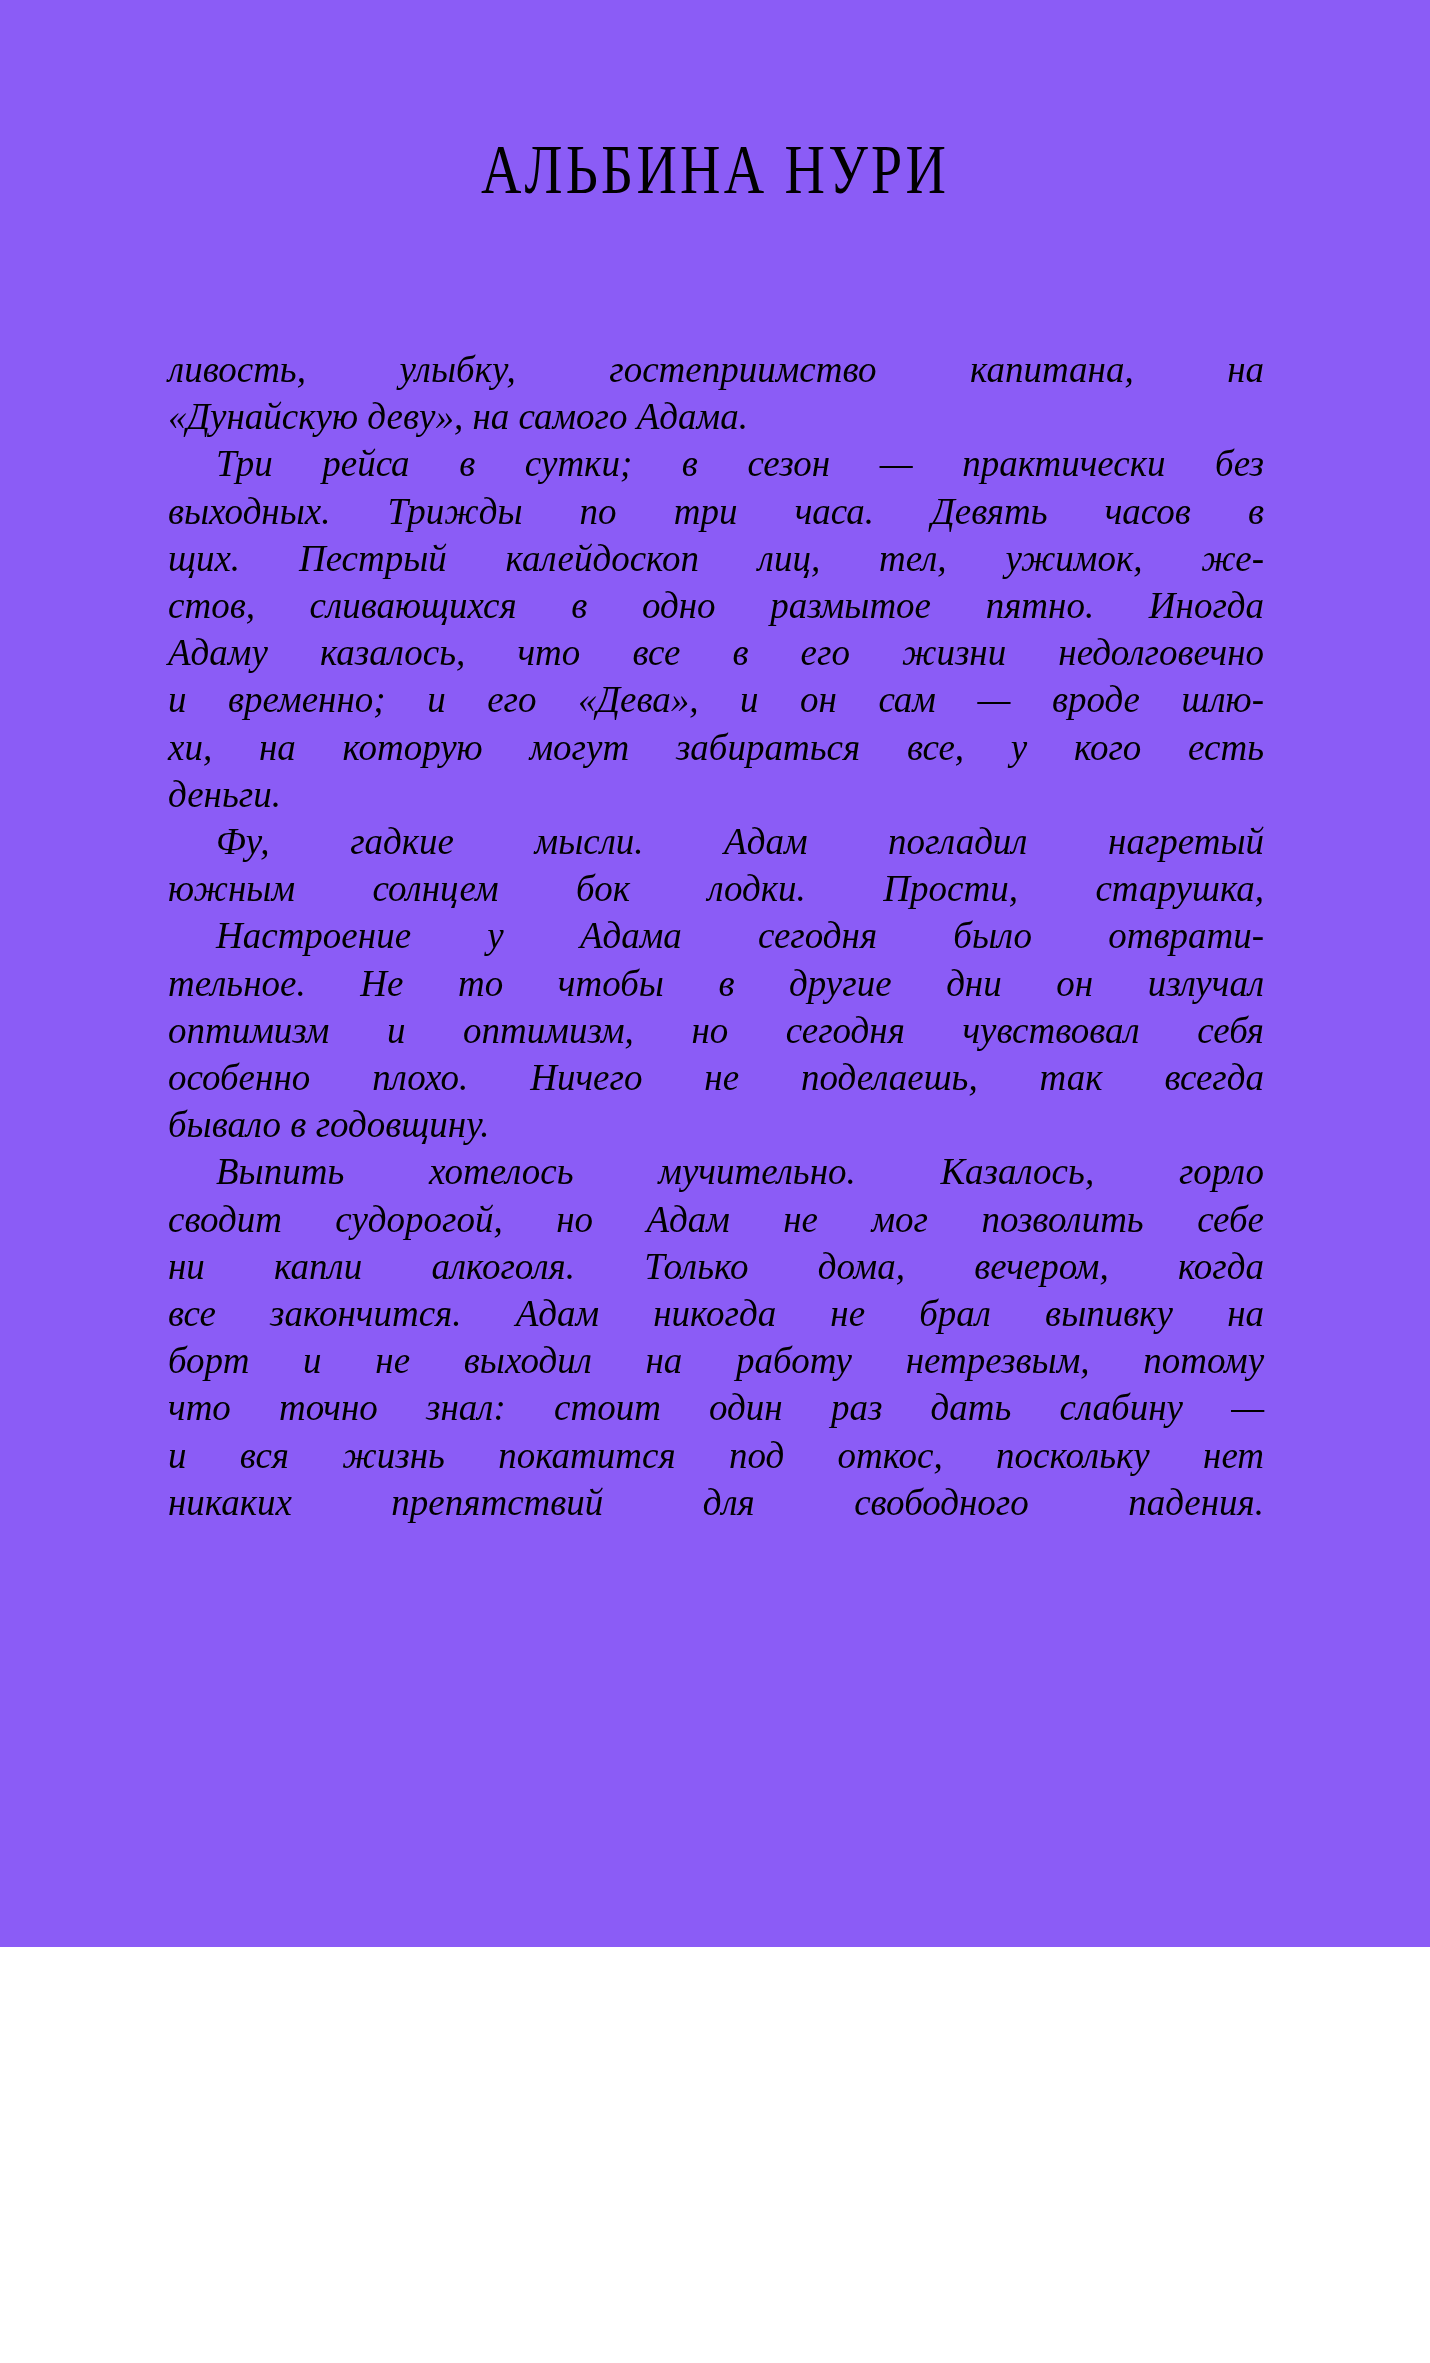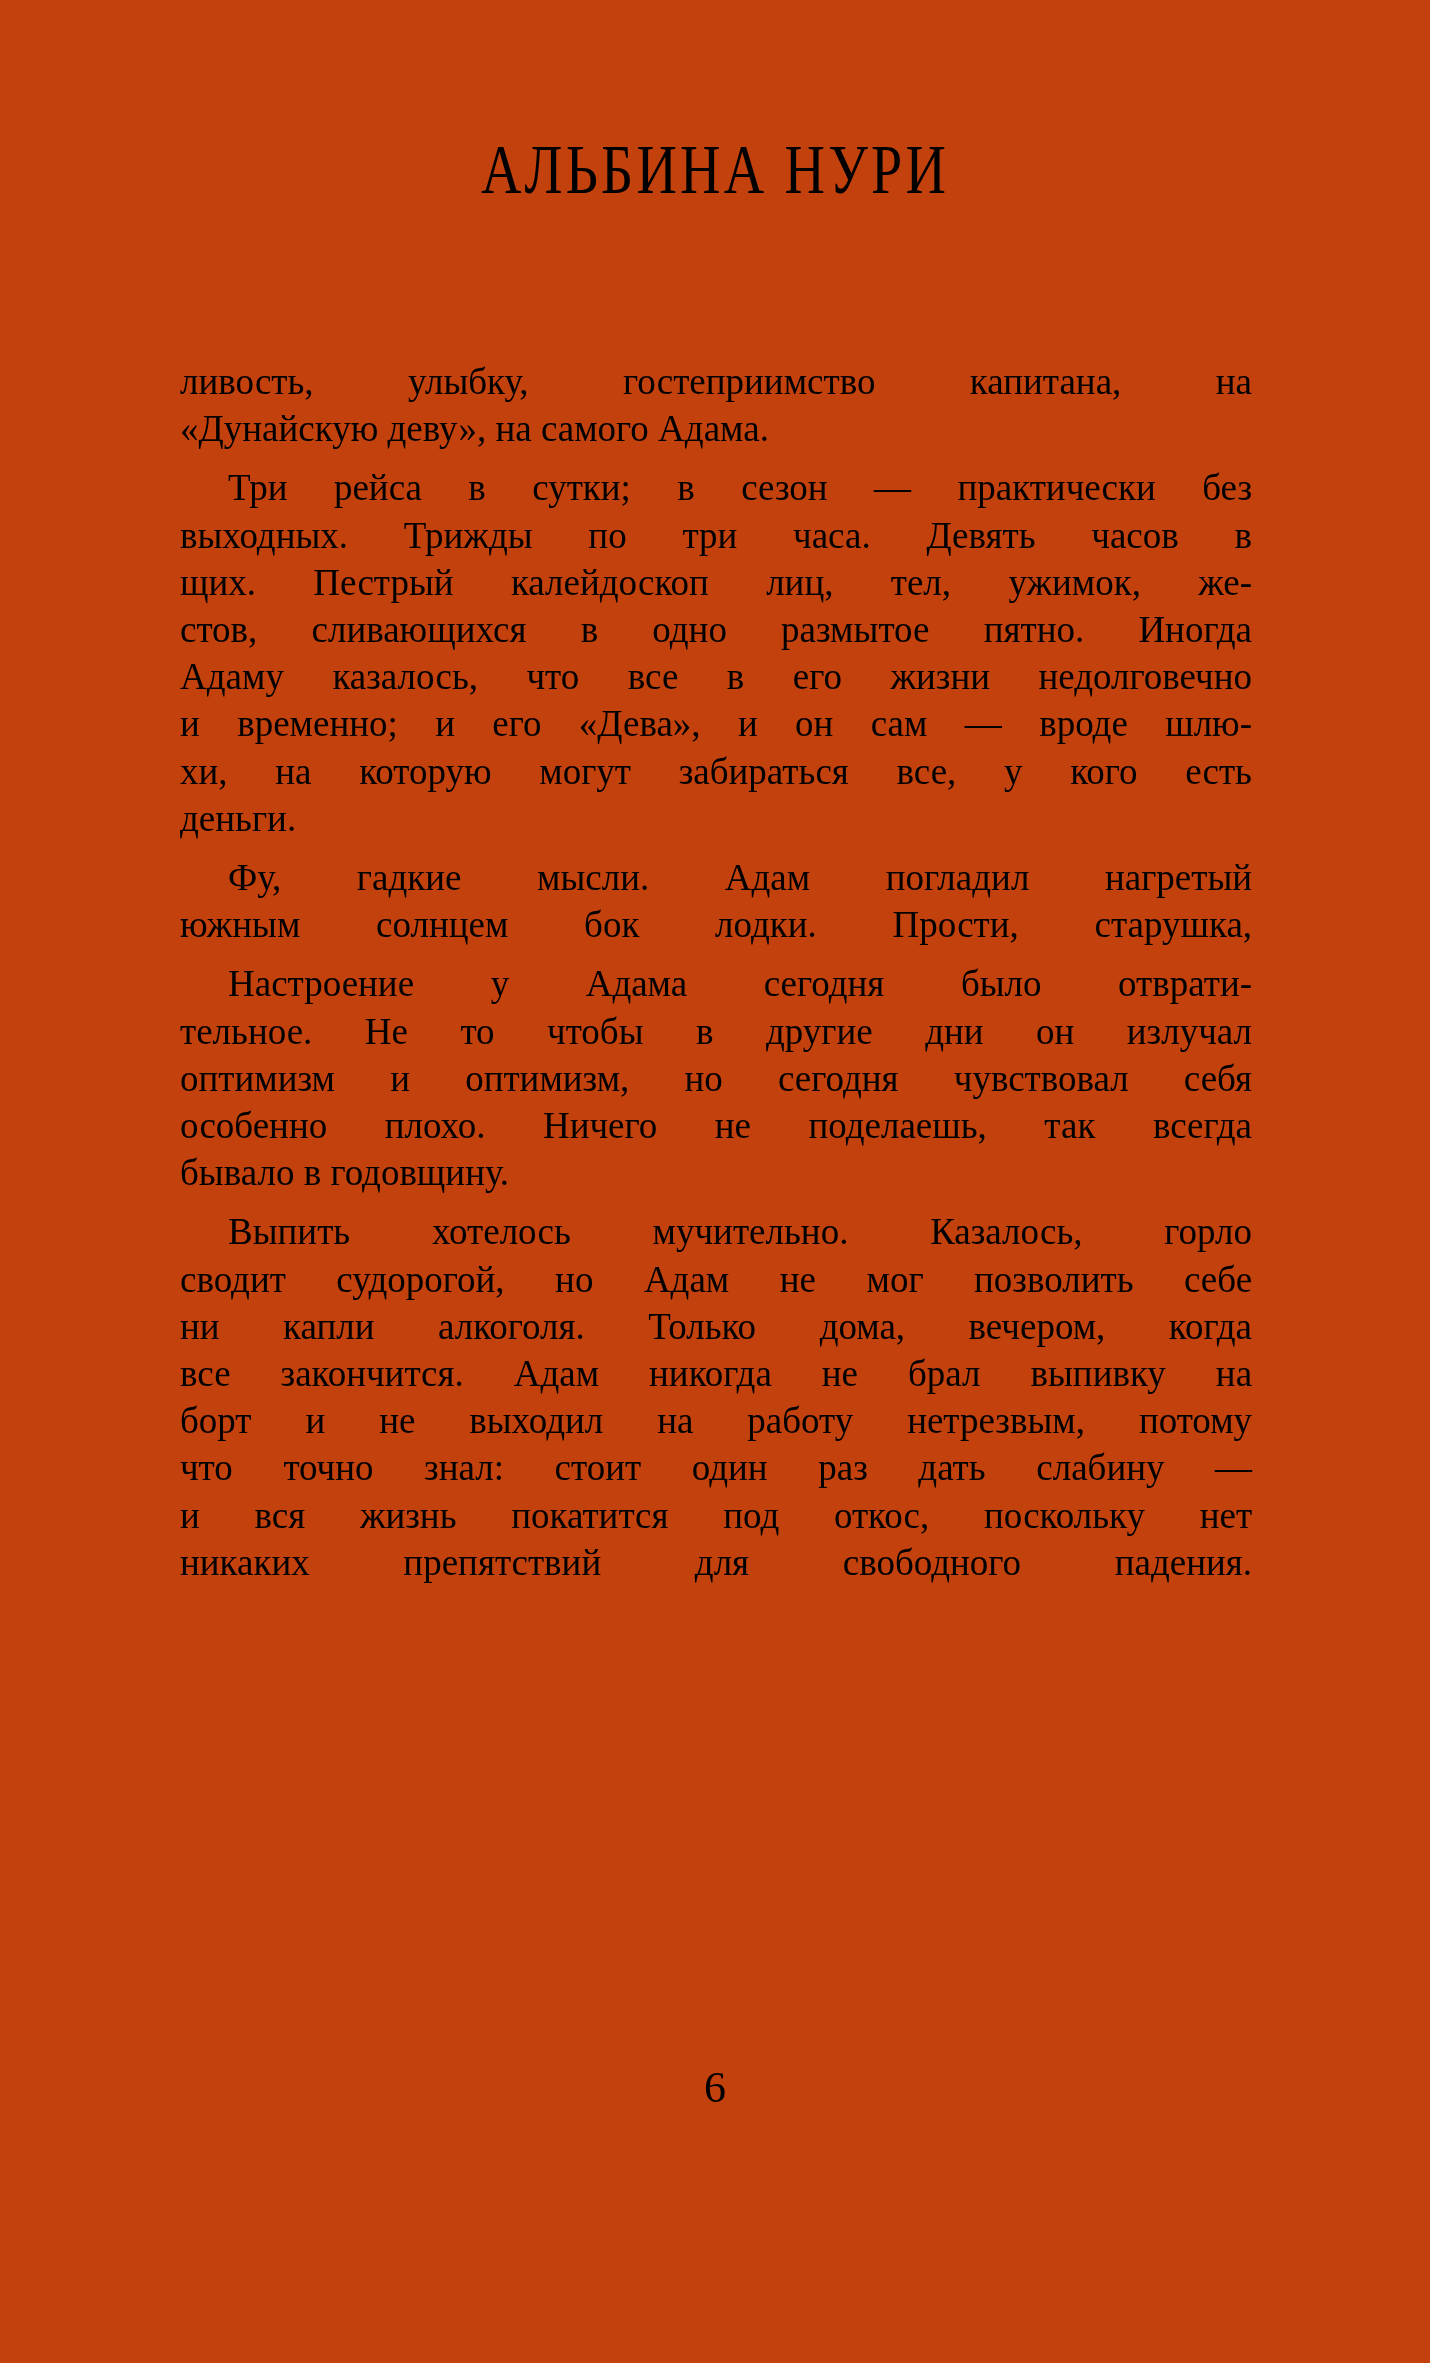--- a/index.html
+++ b/index.html
@@ -9,23 +9,23 @@
     background: #ffffff;
   }
   body {
     font-family: "Liberation Serif", "DejaVu Serif", serif;
     color: #000000;
   }
 
   .page {
     position: relative;
     width: 1430px;
-    height: 2363px;
+    height: 1947px;
     margin: 0 auto;
-    background: #c2410c;
+    background: #8b5cf6;
     overflow: hidden;
   }
 
   
   .running-head {
     position: absolute;
     top: 128px;
     left: 0;
     width: 1430px;
     text-align: center;
@@ -41,21 +41,22 @@
 
   
   .text-block {
     position: absolute;
     top: 346px;
     left: 168px;
     width: 1096px;
   }
 
   .para {
-    margin: 12px;
+    margin: 0;
+    font-style: italic;
   }
 
   
   .line {
     display: block;
     width: 100%;
     font-size: 37px;
     line-height: 47.2px;
     white-space: nowrap;
     text-align: justify;

